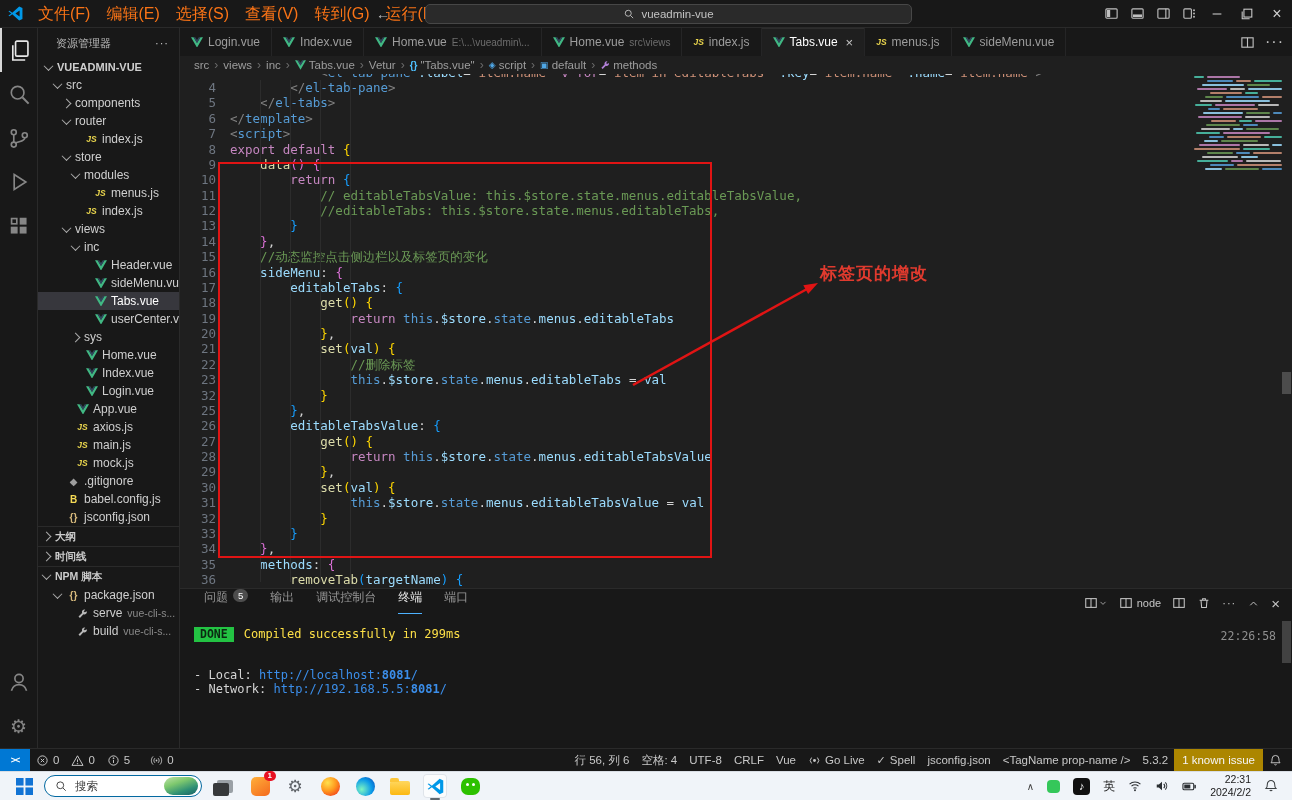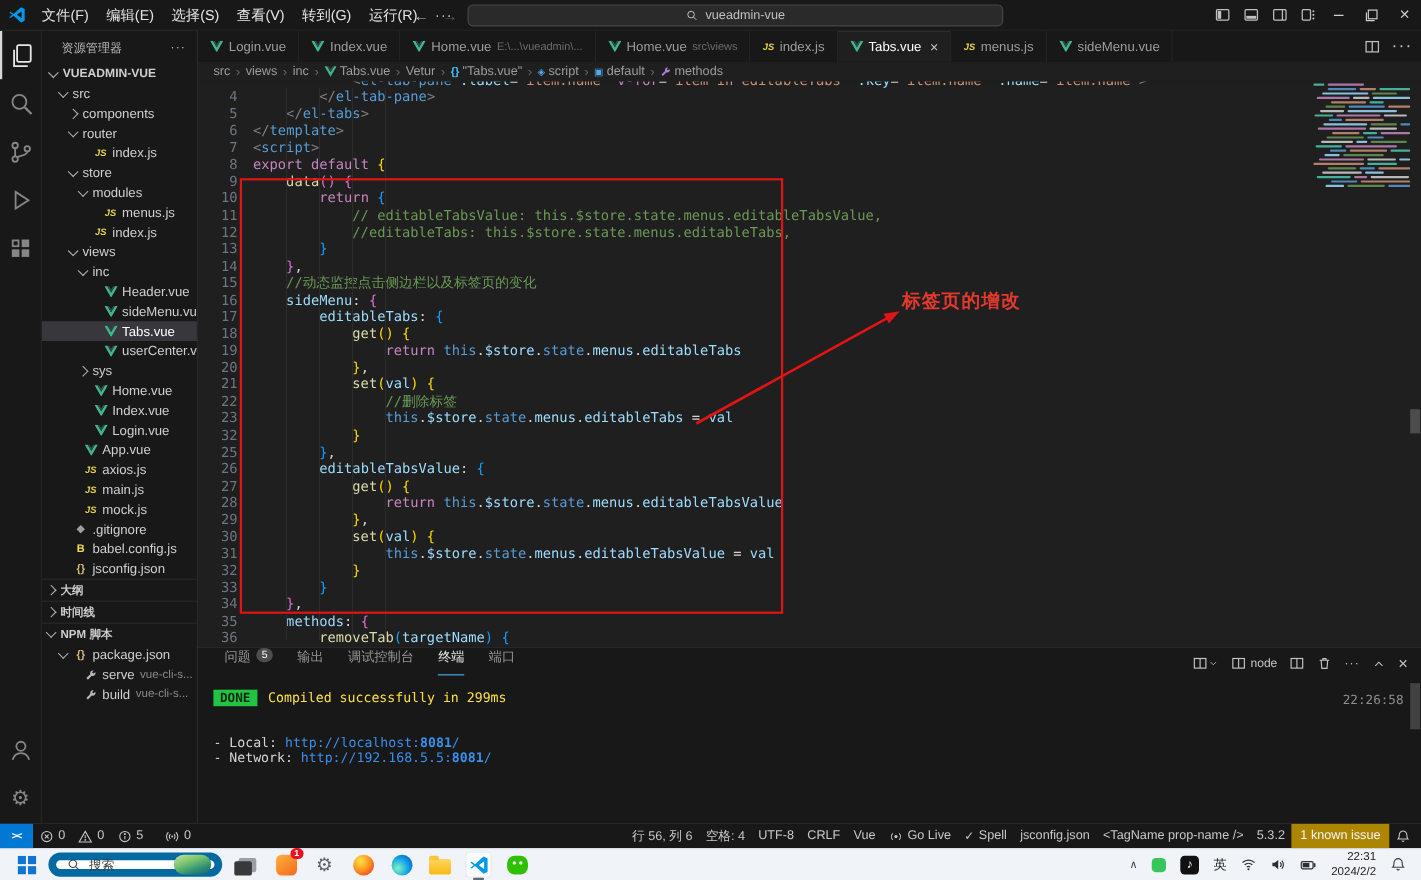--- a/index.html
+++ b/index.html
@@ -3,21 +3,21 @@
 <meta charset="utf-8">
 <style>
   * { box-sizing: border-box; margin: 0; padding: 0; }
   html,body { width:1292px; height:800px; overflow:hidden; }
   body { font-family:"Liberation Sans",sans-serif; background:#1f1f1f; color:#ccc; position:relative; }
   svg { display:block; }
 
   
   #titlebar { height:28px; background:#181818; border-bottom:1px solid #2a2a2a; display:flex; align-items:center; position:relative; }
   #titlebar .logo { width:30px; display:flex; justify-content:center; }
-  .menu-item { font-size:13px; color:#e5e5e5; padding:0 8px; line-height:28px; }
+  .menu-item { font-size:16px; color:#f97316; padding:0 8px; line-height:28px; }
   .menu-more { font-size:13px; color:#c5c5c5; padding:0 8px; letter-spacing:1px; }
   .nav-arrows { position:absolute; left:376px; top:0; height:28px; display:flex; align-items:center; gap:12px; font-size:14px; }
   .nav-back { color:#bdbdbd; } .nav-fwd { color:#5d5d5d; }
   #cmd-center { position:absolute; left:425px; top:4px; width:487px; height:20px; background:#2a2a2a; border:1px solid #474747; border-radius:5px; display:flex; align-items:center; justify-content:center; gap:6px; font-size:11.5px; color:#c2c2c2; }
   #tb-right { margin-left:auto; display:flex; align-items:center; height:28px; }
   .layout-ic { width:26px; height:28px; display:flex; align-items:center; justify-content:center; color:#c0c0c0; }
   .winctl { width:30px; height:28px; display:flex; align-items:center; justify-content:center; color:#cfcfcf; font-size:13px; }
 
   
   #mainrow { display:flex; height:720px; }
@@ -99,21 +99,21 @@
   #statusbar { height:23px; background:#181818; border-top:1px solid #2a2a2a; display:flex; align-items:center; font-size:11.5px; color:#c8c8c8; }
   #remote { width:30px; height:100%; background:#0078d4; color:#fff; display:flex; align-items:center; justify-content:center; font-size:9px; font-weight:bold; letter-spacing:-1px; }
   .sb-item { display:flex; align-items:center; gap:4px; padding:0 6px; height:100%; white-space:nowrap; }
   .sb-gap { margin-left:8px; }
   #sb-right { margin-left:auto; display:flex; align-items:center; height:100%; padding-right:4px; }
   .sb-badge { background:#ac8600; color:#f5f5f5; height:100%; display:flex; align-items:center; padding:0 8px; }
 
   
   #taskbar { height:29px; background:#f0f4f9; border-top:1px solid #d9dee5; display:flex; align-items:center; color:#1b1b1b; }
   #tb-apps { display:flex; align-items:center; gap:11px; padding-left:16px; }
-  #tb-search { width:158px; height:22px; background:#fff; border:7px solid #0369a1; border-radius:12px; display:flex; align-items:center; gap:7px; padding:0 3px 0 10px; font-size:11.5px; color:#3c3c3c; }
+  #tb-search { width:158px; height:22px; background:#fff; border:1px solid #0369a1; border-radius:12px; display:flex; align-items:center; gap:7px; padding:0 3px 0 10px; font-size:11.5px; color:#3c3c3c; }
   #tb-search .pic { margin-left:auto; width:34px; height:18px; border-radius:9px; background:linear-gradient(160deg,#bfe3a8 0%,#7ec86e 35%,#2e8f74 70%,#1c5e66 100%); }
   .app-ic { width:24px; height:24px; display:flex; align-items:center; justify-content:center; position:relative; border-radius:4px; }
   .app-ic.active { background:rgba(255,255,255,.7); box-shadow:inset 0 0 0 1px #dfe4ea; }
   .app-ic.active::after { content:""; position:absolute; bottom:-2px; left:7px; right:7px; height:2.5px; border-radius:2px; background:#60696f; }
   .red-badge { position:absolute; top:-3px; right:-4px; background:#e81123; color:#fff; font-size:8px; font-weight:bold; border-radius:7px; padding:1px 4px; line-height:1; }
   #tb-tray { margin-left:auto; display:flex; align-items:center; gap:13px; padding-right:14px; font-size:11px; }
   #tb-clock { text-align:right; font-size:10.5px; line-height:1.2; color:#1a1a1a; }
   .circle-ff { width:19px; height:19px; border-radius:50%; background:radial-gradient(circle at 35% 30%,#ffe14d,#ff9a1f 45%,#f4511e 78%,#d63c1e); }
   .circle-edge { width:19px; height:19px; border-radius:50%; background:radial-gradient(circle at 30% 65%,#7df5c1,#0c9be8 55%,#0a57c2 90%); }
   .folder-ic { width:20px; height:14px; border-radius:2px; background:linear-gradient(#ffd75e,#fcb913); position:relative; margin-top:3px; }

